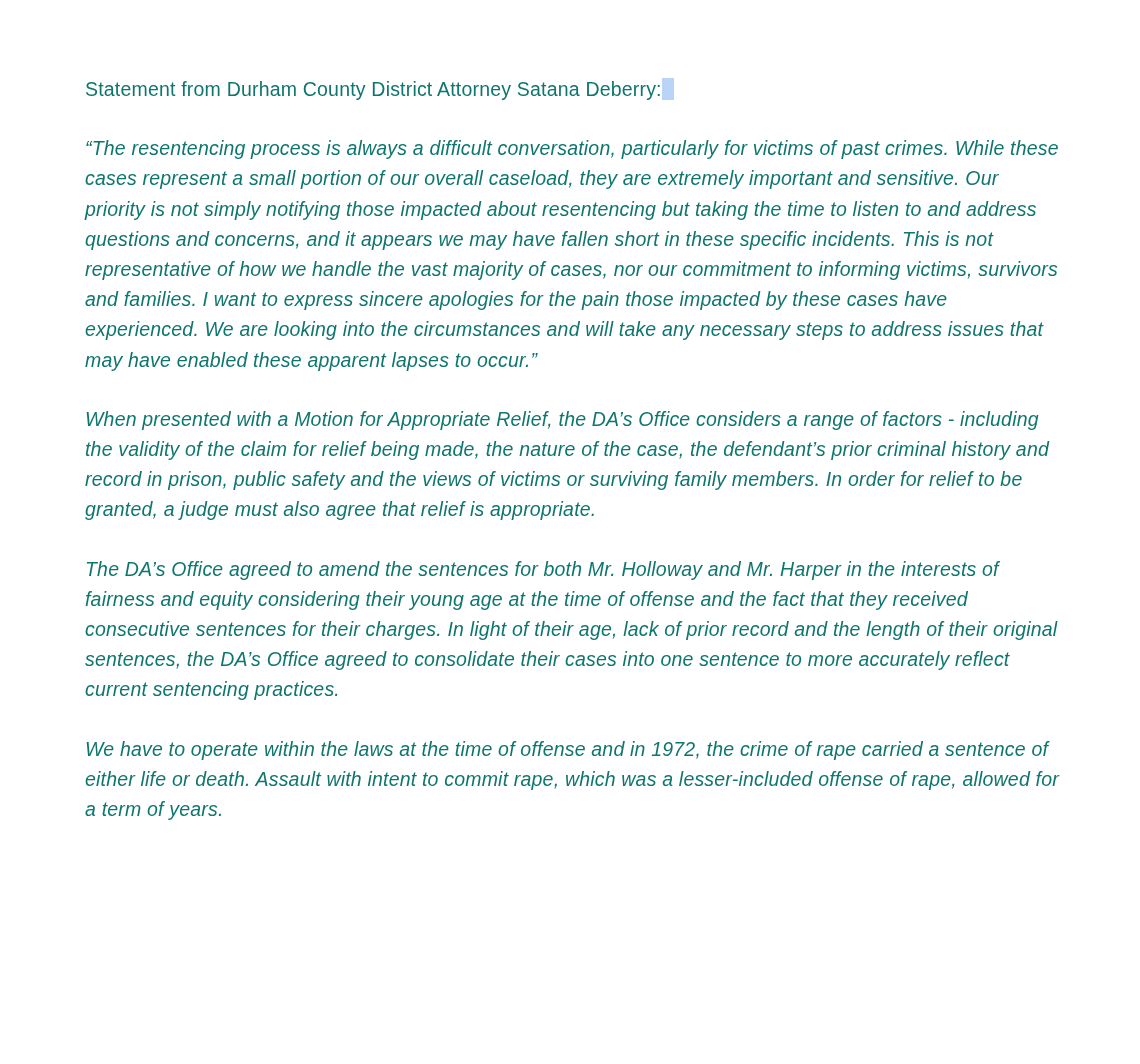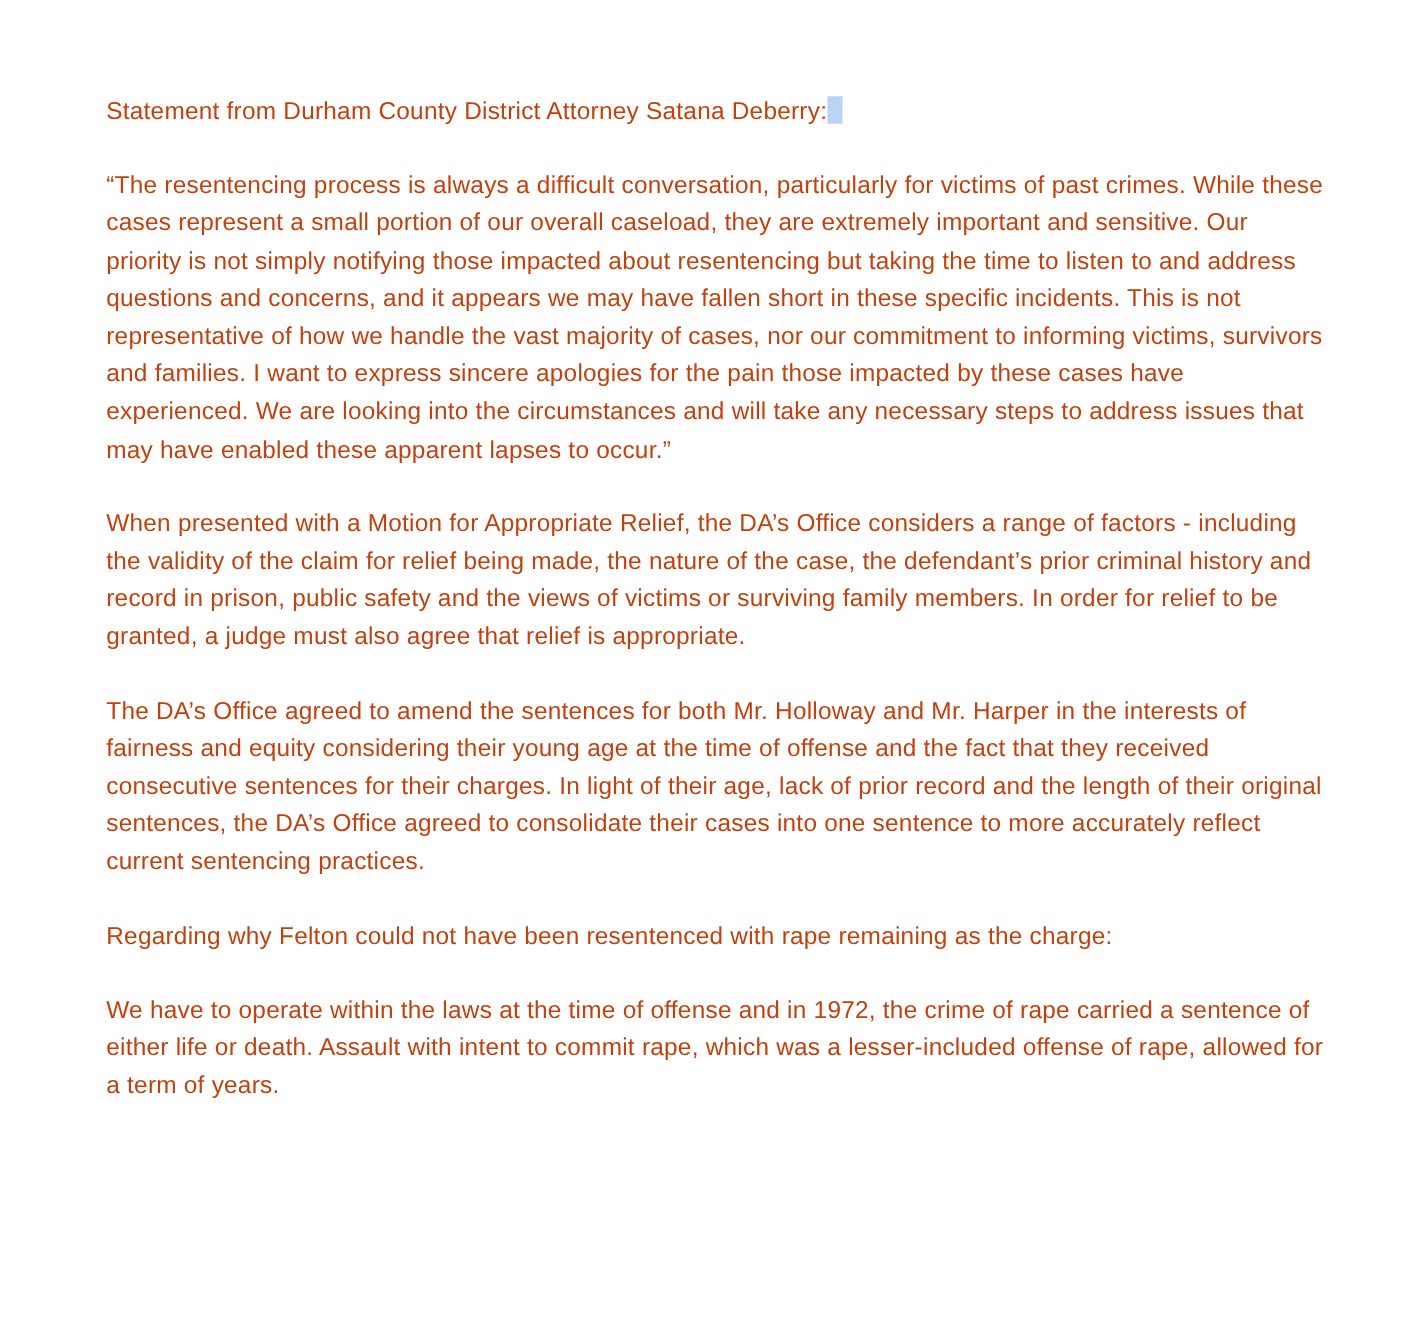--- a/index.html
+++ b/index.html
@@ -20,32 +20,33 @@
     position: absolute;
     left: 85px;
     top: 74px;
     width: 975px;
   }
 
   .block {
     font-size: 19.5px;
     line-height: 30.2px;
     letter-spacing: 0.01em;
-    color: #c2410c;
+    color: #0f766e;
     margin: 0;
   }
 
   
   .lead {
     font-style: normal;
     margin-bottom: 29px;
   }
 
   
   .quote {
+    font-style: italic;
     margin-bottom: 29px;
   }
 
   .block:last-child {
     margin-bottom: 0;
   }
 
   
   .selection {
     background: #b9d4f7;
@@ -62,17 +63,16 @@
 
   <p class="block lead"><span>Statement from Durham County District Attorney Satana Deberry:</span><span class="selection"></span></p>
 
   <p class="block quote">“The resentencing process is always a difficult conversation, particularly for victims of past crimes. While these cases represent a small portion of our overall caseload, they are extremely important and sensitive. Our priority is not simply notifying those impacted about resentencing but taking the time to listen to and address questions and concerns, and it appears we may have fallen short in these specific incidents. This is not representative of how we handle the vast majority of cases, nor our commitment to informing victims, survivors and families. I want to express sincere apologies for the pain those impacted by these cases have experienced. We are looking into the circumstances and will take any necessary steps to address issues that may have enabled these apparent lapses to occur.”</p>
 
 
   <p class="block quote">When presented with a Motion for Appropriate Relief, the DA’s Office considers a range of factors - including the validity of the claim for relief being made, the nature of the case, the defendant’s prior criminal history and record in prison, public safety and the views of victims or surviving family members. In order for relief to be granted, a judge must also agree that relief is appropriate.</p>
 
   <p class="block quote">The DA’s Office agreed to amend the sentences for both Mr. Holloway and Mr. Harper in the interests of fairness and equity considering their young age at the time of offense and the fact that they received consecutive sentences for their charges. In light of their age, lack of prior record and the length of their original sentences, the DA’s Office agreed to consolidate their cases into one sentence to more accurately reflect current sentencing practices.</p>
 
-  <p class="block lead">Regarding why Felton could not have been resentenced with rape remaining as the charge:</p>
 
   <p class="block quote">We have to operate within the laws at the time of offense and in 1972, the crime of rape carried a sentence of either life or death. Assault with intent to commit rape, which was a lesser-included offense of rape, allowed for a term of years.</p>
 
 </div>
 
 </body></html>

